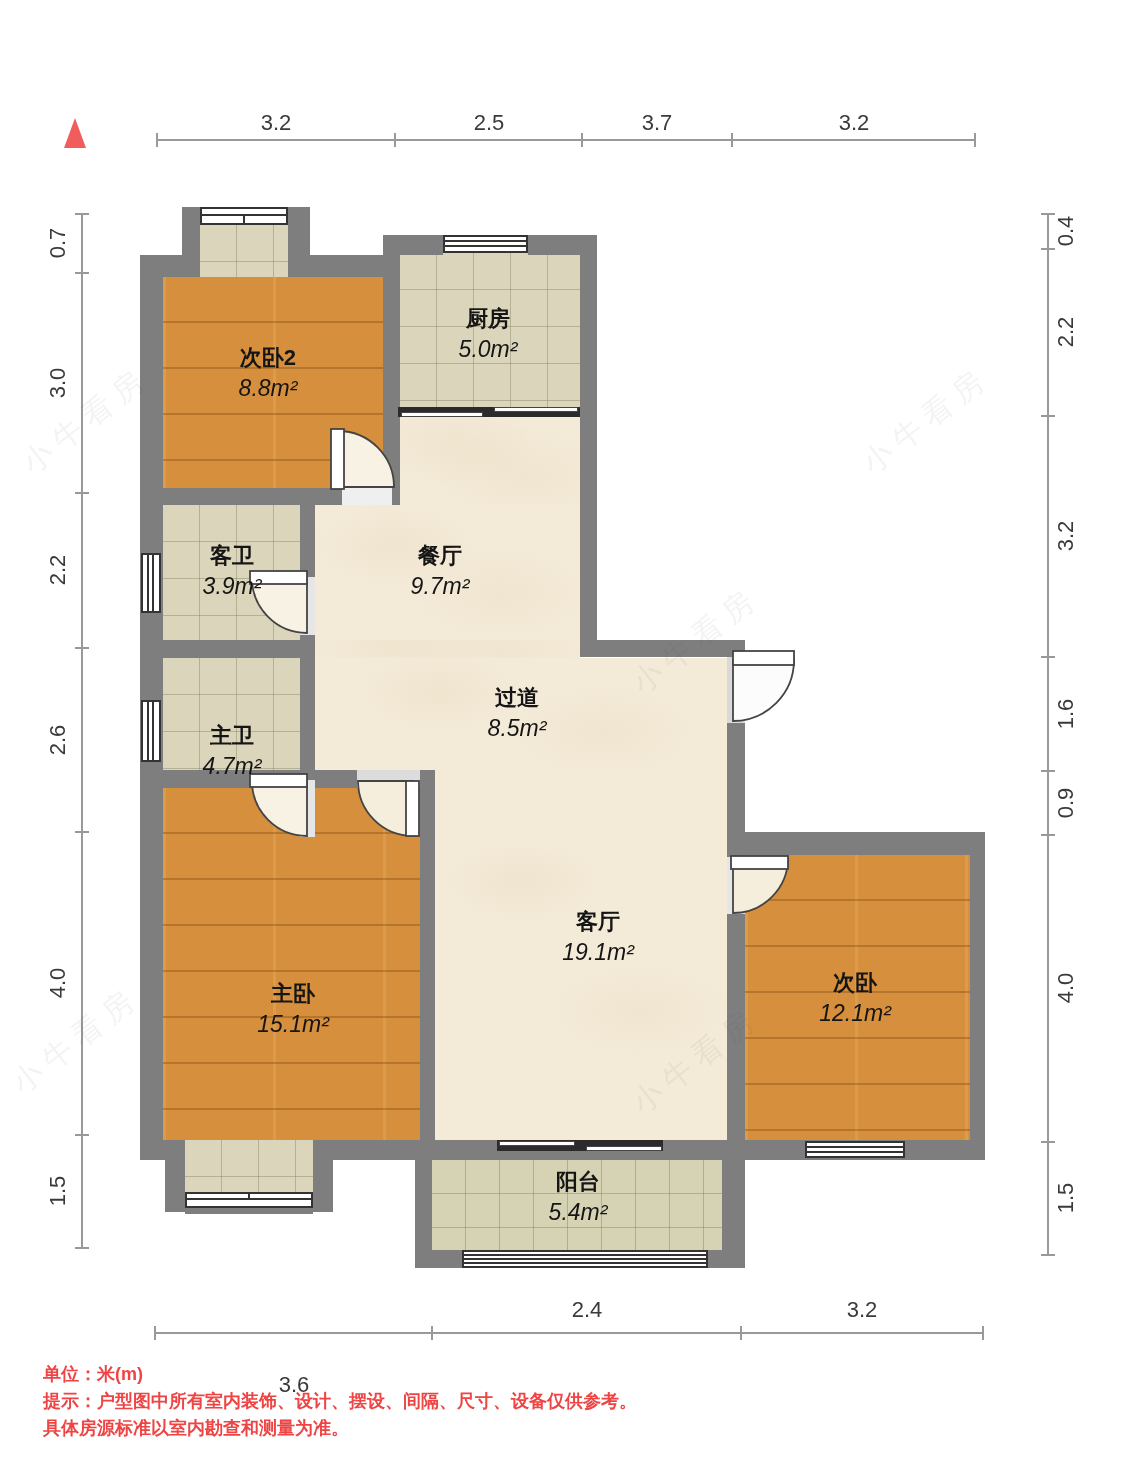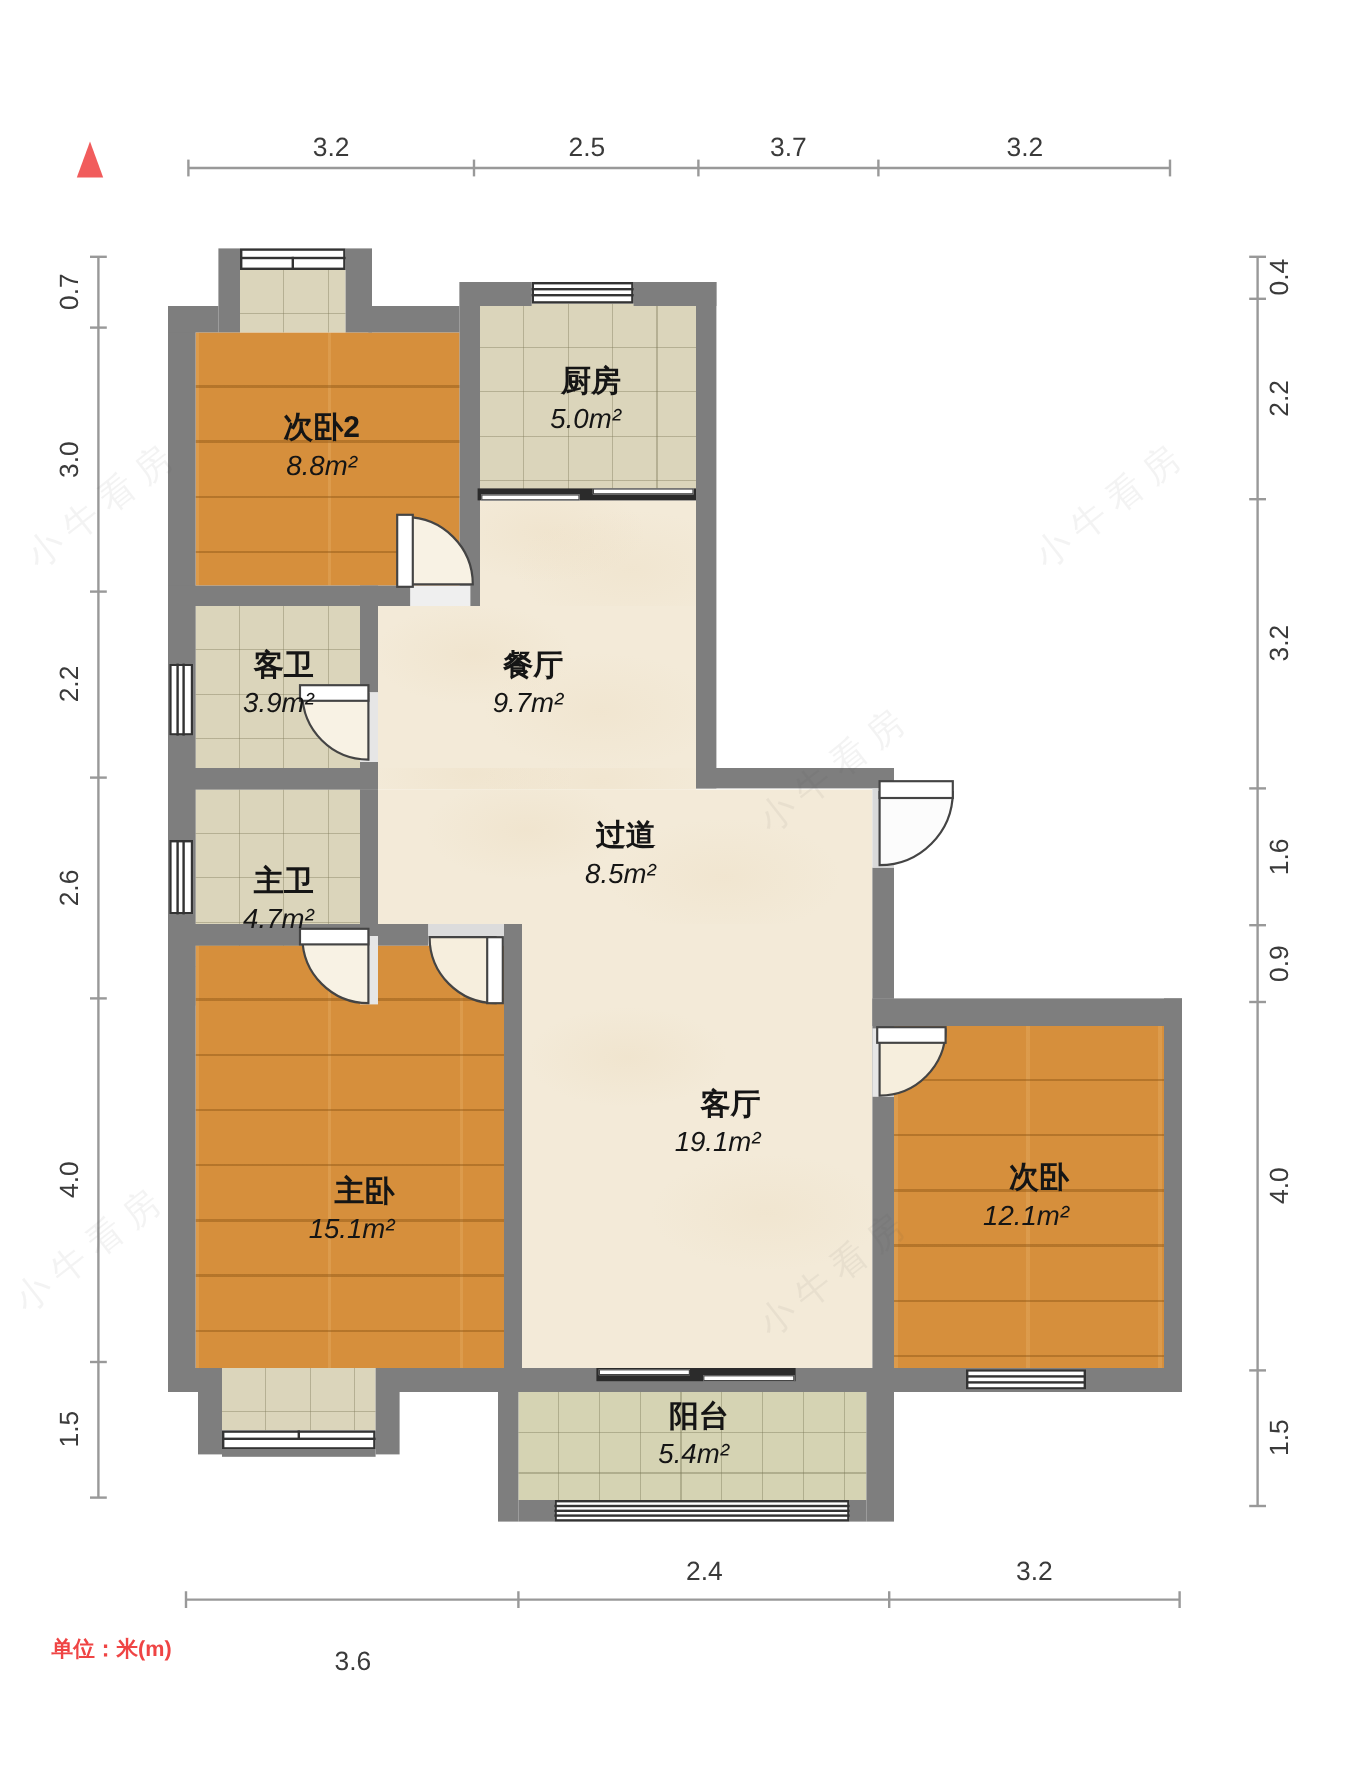--- a/index.html
+++ b/index.html
@@ -21,21 +21,21 @@
   .open{position:absolute;}
   .win{position:absolute;background:#fff;border:2px solid #333;box-sizing:border-box;}
   .wline{position:absolute;background:#333;}
   .slide{position:absolute;background:#2B2B2B;}
   .spanel{position:absolute;background:#fff;border:1px solid #444;box-sizing:border-box;}
   svg.overlay{position:absolute;left:0;top:0;}
   .dim{position:absolute;font-size:22px;color:#3a3a3a;text-align:center;width:70px;}
   .dimv{position:absolute;font-size:22px;color:#3a3a3a;text-align:center;width:70px;height:26px;line-height:26px;
         transform:rotate(-90deg);}
   .rlabel{position:absolute;transform:translate(-50%,-50%);text-align:center;color:#151515;white-space:nowrap;}
-  .rname{font-size:25px;font-weight:700;line-height:31px;text-align:right;}
+  .rname{font-size:22px;font-weight:700;line-height:31px;}
   .rarea{font-size:23px;font-weight:400;line-height:30px;font-style:italic;}
   .north{position:absolute;width:0;height:0;border-left:11px solid transparent;border-right:11px solid transparent;
          border-bottom:30px solid #F15C5C;}
   .wm{position:absolute;font-size:30px;letter-spacing:8px;color:#444;opacity:.06;transform:rotate(-38deg);
       white-space:nowrap;}
   .foot{position:absolute;left:43px;color:#ef4444;font-size:18px;font-weight:700;white-space:nowrap;}
 </style>
 </head>
 <body>
 
@@ -242,14 +242,16 @@
 
   <div class="wm" style="left:10px;top:400px">小牛看房</div>
   <div class="wm" style="left:620px;top:620px">小牛看房</div>
   <div class="wm" style="left:850px;top:400px">小牛看房</div>
   <div class="wm" style="left:0px;top:1020px">小牛看房</div>
   <div class="wm" style="left:620px;top:1040px">小牛看房</div>
 
   <div class="north" style="left:64px;top:118px"></div>
 
   <div class="foot" style="top:1362px">单位：米(m)</div>
+  <div class="foot" style="top:1389px">提示：户型图中所有室内装饰、设计、摆设、间隔、尺寸、设备仅供参考。</div>
+  <div class="foot" style="top:1416px">具体房源标准以室内勘查和测量为准。</div>
 
 </div>
 
 </body></html>

